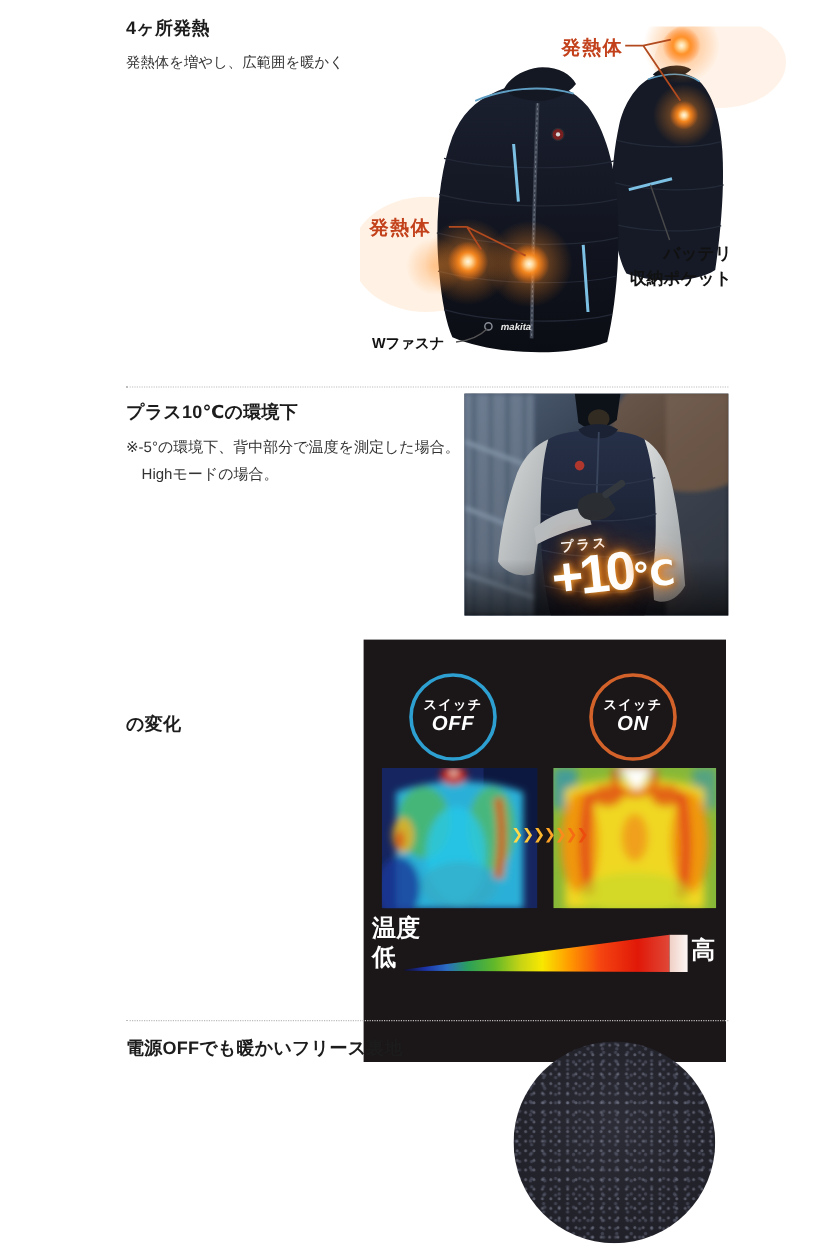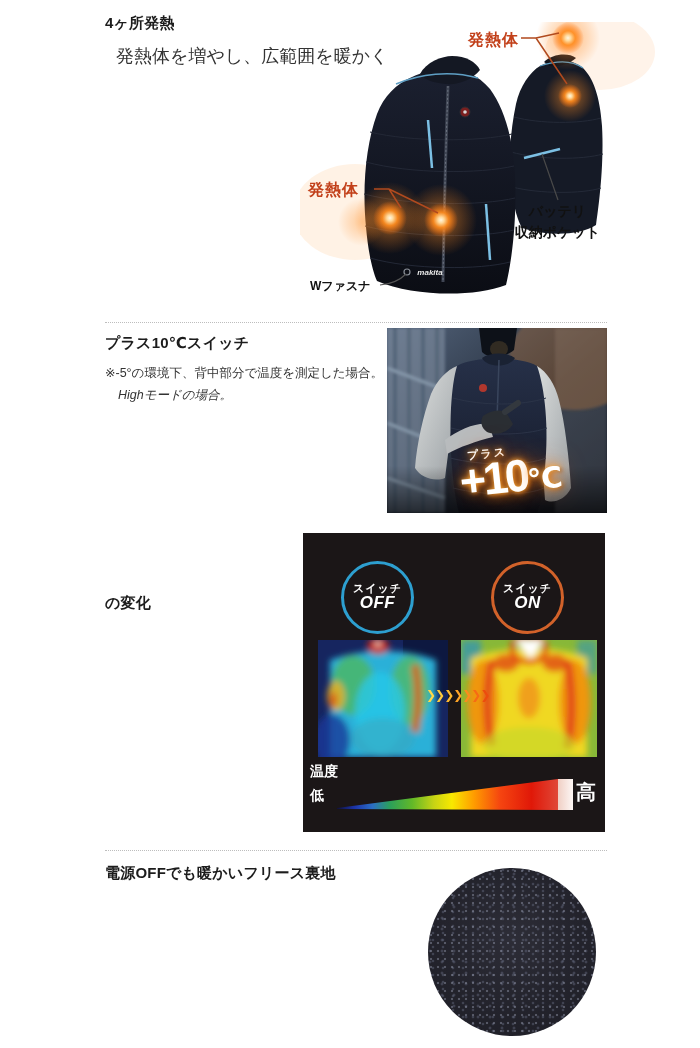--- a/index.html
+++ b/index.html
@@ -4,55 +4,55 @@
 <style>
   :root{
     --heater-label:#c2401a; --vest-blue:#7cc0e4; --panel-bg:#1b1617;
     --off-ring:#2d9fd0; --on-ring:#d2622a; --title-text:#1c1c1c;
     --note-text:#333333; --separator:#bdbdbd; --glow-orange:#ff8a1e;
   }
   *{box-sizing:border-box;}
   body{margin:0;background:#fff;font-family:"Liberation Sans","DejaVu Sans",sans-serif;}
   #canvas{position:relative;width:700px;height:1048px;background:#fff;overflow:hidden;margin:0 auto;}
   .sec-title{position:absolute;font-size:15px;font-weight:bold;color:var(--title-text);letter-spacing:.2px;white-space:nowrap;}
-  .sec-desc{position:absolute;font-size:18px;color:var(--note-text);white-space:nowrap;margin-left:11px;}
+  .sec-desc{position:absolute;font-size:12px;color:var(--note-text);white-space:nowrap;}
   .note{position:absolute;font-size:12.5px;color:var(--note-text);white-space:nowrap;}
   .sep{position:absolute;width:502px;left:105px;border-top:1px dotted var(--separator);height:0;}
 
   
   .vest-figure{position:absolute;left:300px;top:22px;width:395px;height:288px;}
   .vest-figure svg{position:absolute;left:0;top:0;}
   .heat-label{position:absolute;font-size:16px;font-weight:bold;color:var(--heater-label);white-space:nowrap;letter-spacing:1px;}
   .black-label{position:absolute;font-weight:bold;color:#111;font-size:12px;white-space:nowrap;}
-  .battery-label{position:absolute;left:205px;top:179px;width:105px;text-align:center;font-weight:bold;color:#111;font-size:14px;line-height:1.5;}
+  .battery-label{position:absolute;left:205px;top:179px;width:105px;text-align:right;font-weight:bold;color:#111;font-size:14px;line-height:1.5;}
 
   
   .photo{position:absolute;left:387px;top:328px;width:220px;height:185px;overflow:hidden;background:#1c2430;}
   .plus-overlay{position:absolute;left:72px;top:114px;width:140px;transform:rotate(-6deg);color:#fff;
     text-shadow:0 0 5px rgba(255,180,70,.95),0 0 12px rgba(255,130,20,.9),0 0 26px rgba(255,110,0,.8),2px 2px 4px rgba(110,40,0,.55);}
   .plus-small{display:block;font-size:11px;font-weight:900;letter-spacing:2px;margin:0 0 -5px 10px;}
   .plus-big{font-size:45px;font-weight:900;letter-spacing:-3px;line-height:1;}
   .plus-unit{font-size:29px;font-weight:900;letter-spacing:0;}
 
   
-  .thermal-panel{position:absolute;left:303px;top:533px;width:302px;height:299px;background:var(--panel-bg);}
+  .thermal-panel{position:absolute;left:303px;top:533px;width:302px;height:352px;background:var(--panel-bg);}
   .switch-circle{position:absolute;width:73px;height:73px;border-radius:50%;border:3px solid;display:flex;flex-direction:column;align-items:center;justify-content:center;color:#fff;}
   .switch-off{left:38px;top:28px;border-color:var(--off-ring);}
   .switch-on{left:188px;top:28px;border-color:var(--on-ring);}
   .switch-word{font-size:11px;font-weight:bold;letter-spacing:1px;line-height:1;}
   .switch-state{font-size:17px;font-weight:900;line-height:1.05;letter-spacing:.5px;font-style:italic;}
   .thermal-img{position:absolute;top:107px;overflow:hidden;}
   .thermal-left{left:15px;width:130px;height:117px;}
   .thermal-right{left:158px;width:136px;height:117px;}
   .arrow-row{position:absolute;left:123px;top:156px;display:flex;font-size:12px;font-weight:bold;letter-spacing:-1px;line-height:1;}
   .arrow-row span:nth-child(1){color:#ffd84a}.arrow-row span:nth-child(2){color:#ffca3c}
   .arrow-row span:nth-child(3){color:#ffb930}.arrow-row span:nth-child(4){color:#ffa426}
   .arrow-row span:nth-child(5){color:#fd8b1c}.arrow-row span:nth-child(6){color:#f66b14}
   .arrow-row span:nth-child(7){color:#ec4c0e}
-  .scale-word{position:absolute;color:#fff;font-weight:bold;font-size:14px;line-height:1;}
+  .scale-word{position:absolute;color:#fff;font-weight:bold;font-size:20px;line-height:1;}
   .wedge{position:absolute;left:30px;top:243px;}
 
   
   .fleece-circle{position:absolute;left:428px;top:868px;width:168px;height:168px;border-radius:50%;
     background-color:#24242d;
     background-image:
       radial-gradient(circle at 3px 3px, rgba(150,155,175,.45) 0 .8px, transparent 1.6px),
       radial-gradient(circle at 5px 2px, rgba(95,100,120,.5) 0 .9px, transparent 1.7px),
       radial-gradient(circle at 2px 6px, rgba(120,125,150,.35) 0 1px, transparent 1.8px),
       radial-gradient(circle at 50% 42%, #2d2d37 0%, #23232c 55%, #1d1d25 100%);
@@ -127,23 +127,23 @@
     <div class="heat-label" style="left:8px;top:158px;">発熱体</div>
     <div class="battery-label">
       <span style="display:block">バッテリ</span>
       <span style="display:block">収納ポケット</span>
     </div>
     <div class="black-label" style="left:10px;top:256px;">Wファスナ</div>
   </div>
 
   <div class="sep" style="top:322px;"></div>
 
-  <div class="sec-title" style="left:105px;top:334px;">プラス10℃スイッチ</div>
+  <div class="sec-title" style="left:105px;top:334px;">プラス10℃の環境下</div>
   <div class="note" style="left:105px;top:365px;">※-5°の環境下、背中部分で温度を測定した場合。</div>
-  <div class="note" style="left:118px;top:387px;font-style:italic;">Highモードの場合。</div>
+  <div class="note" style="left:118px;top:387px;">Highモードの場合。</div>
 
   <div class="photo">
     <svg width="220" height="185" viewBox="0 0 220 185">
       <defs>
         <linearGradient id="pbg" x1="0" y1="0" x2="1" y2="1">
           <stop offset="0" stop-color="#53637a"></stop>
             <stop offset=".55" stop-color="#232c3a"></stop>
             <stop offset="1" stop-color="#12161f"></stop>
         </linearGradient>
         <linearGradient id="sleeveL" x1="0" y1="0" x2="1" y2="1">

